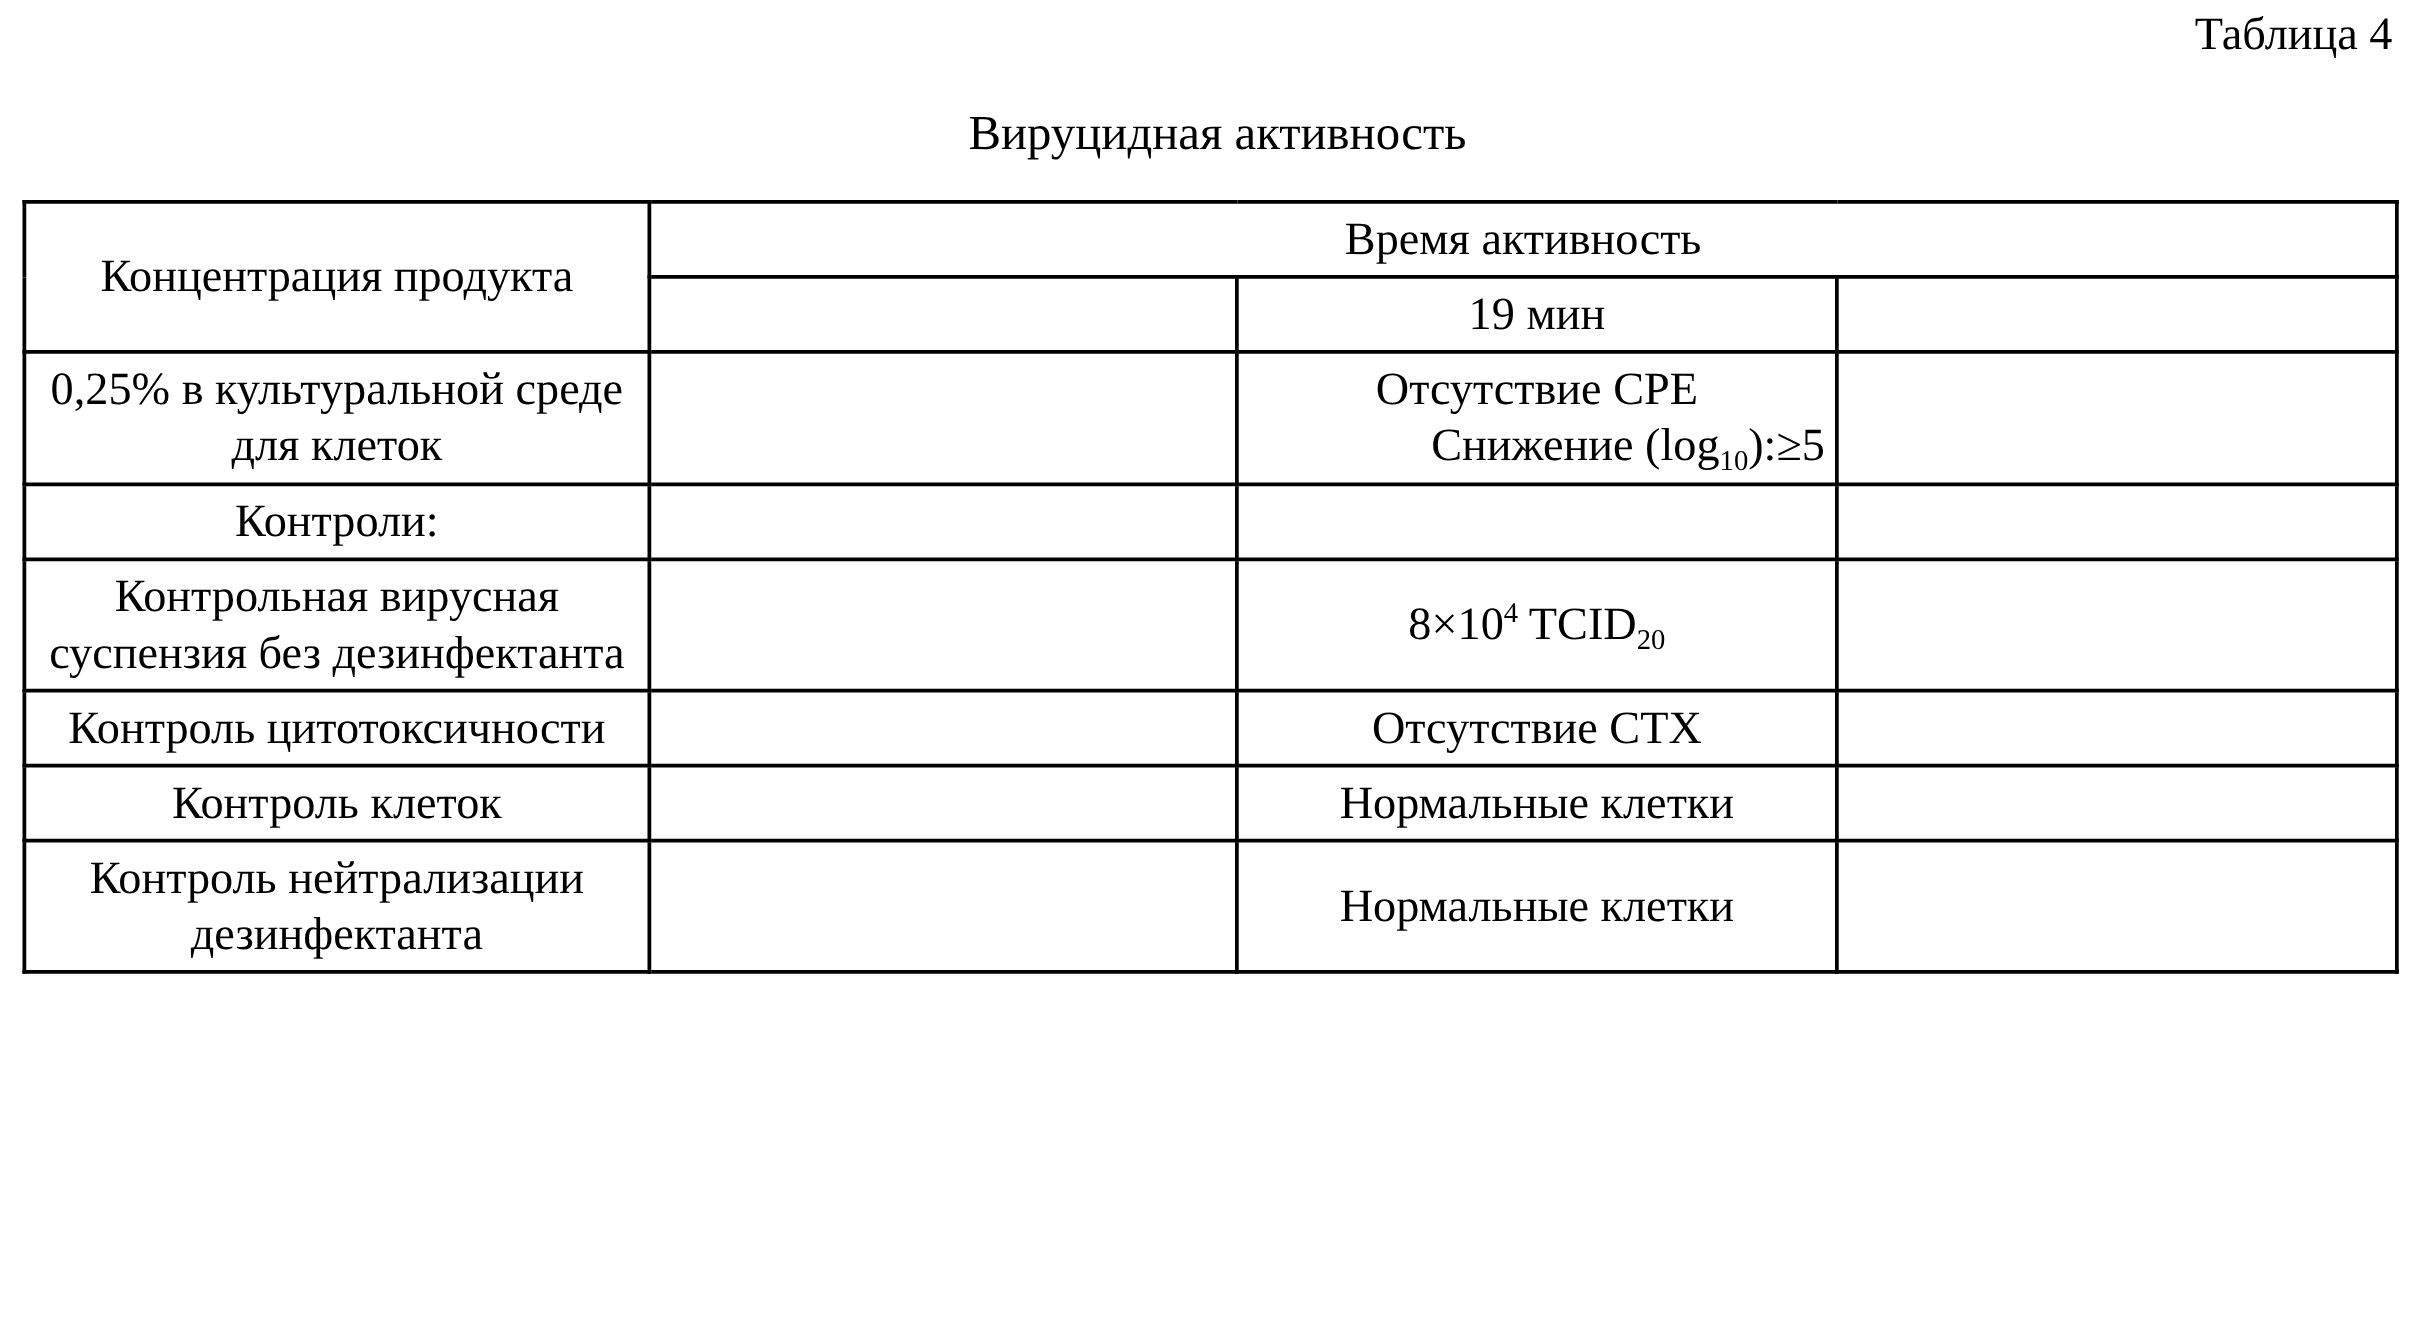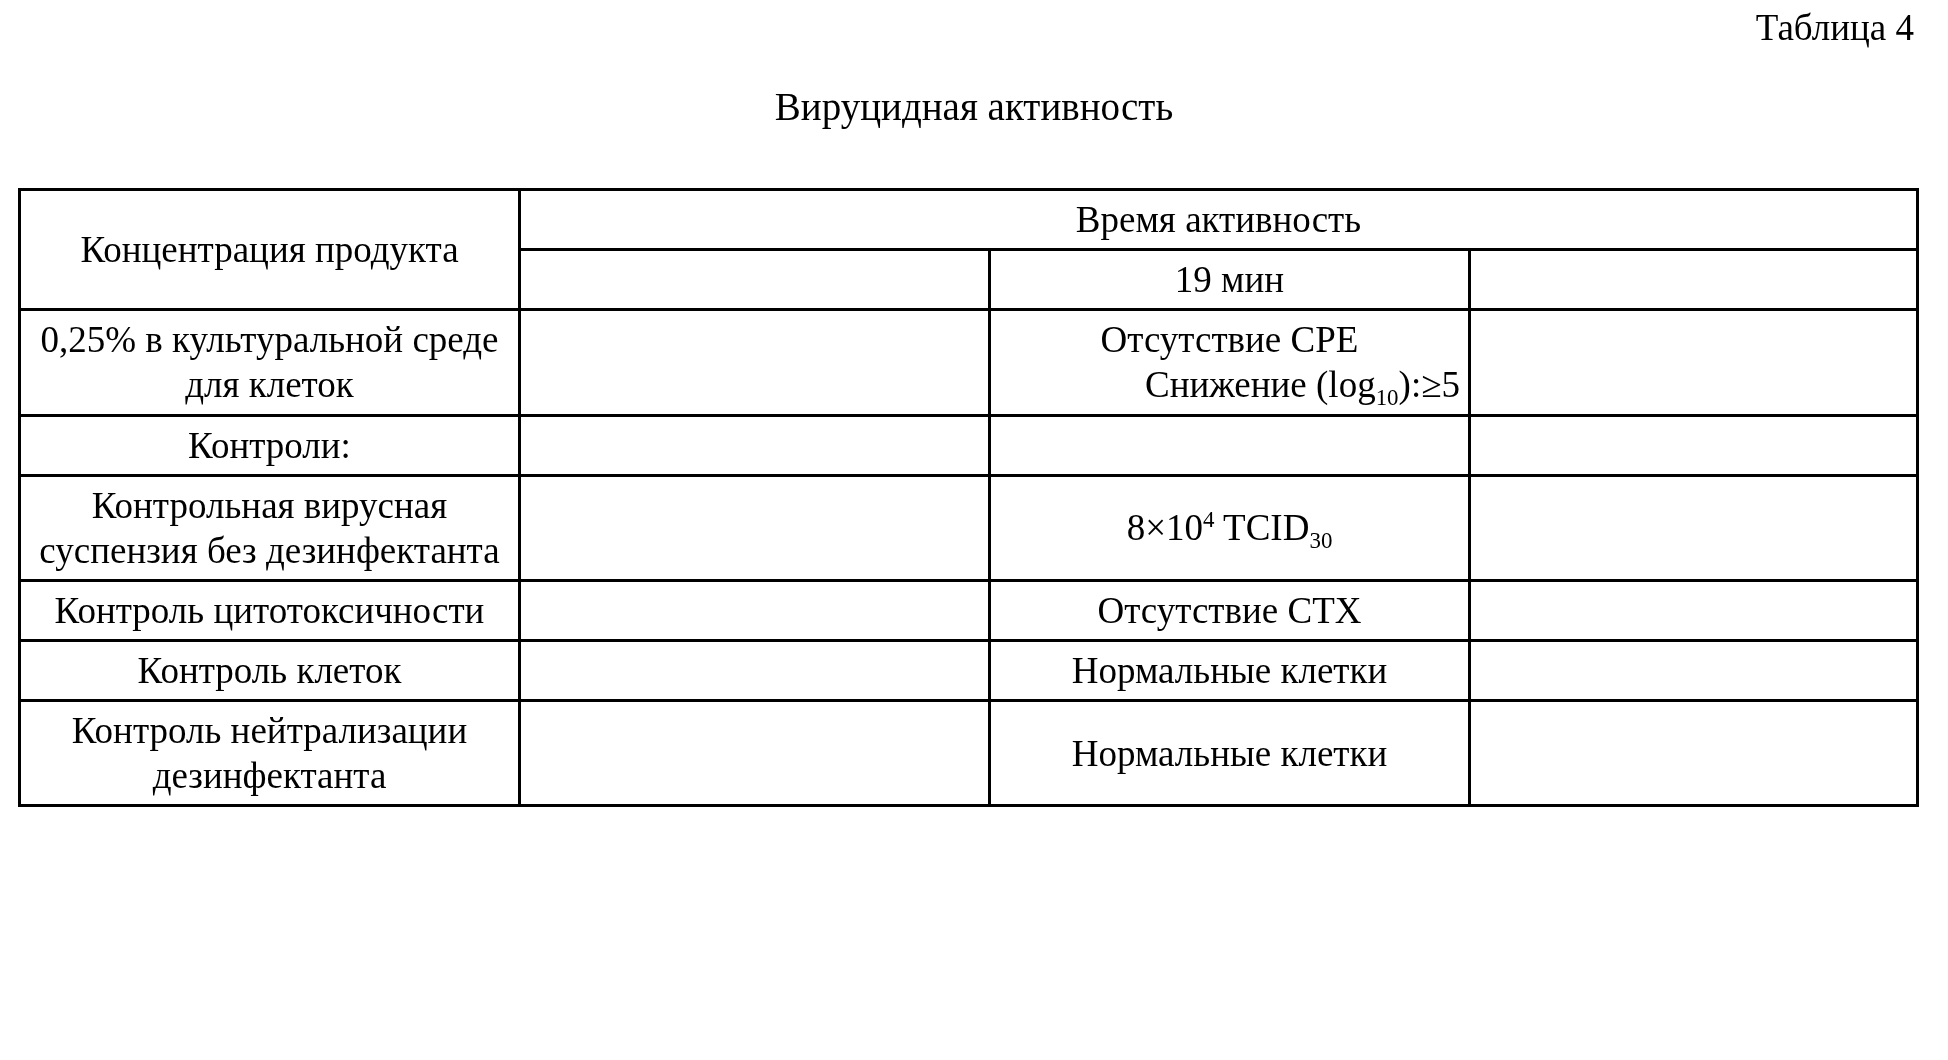--- a/index.html
+++ b/index.html
@@ -38,21 +38,20 @@
     font-size: 39px;
     line-height: 1.2;
   }
   table.main-table {
     position: absolute;
     top: 160px;
     left: 18px;
     width: 1898px;
     border-collapse: collapse;
     table-layout: fixed;
-    margin-top: 28px;
   }
   table.main-table td {
     border: 3px solid #000000;
     font-size: 37px;
     line-height: 1.22;
     text-align: center;
     vertical-align: middle;
     padding: 6px 8px;
   }
   .col-a { width: 500px; }
@@ -112,21 +111,21 @@
       <tr>
         <td>Контроли:</td>
         <td>&nbsp;</td>
         <td>&nbsp;</td>
         <td>&nbsp;</td>
       </tr>
 
       <tr>
         <td class="cell-pad-tall">Контрольная вирусная суспензия без дезинфектанта</td>
         <td>&nbsp;</td>
-        <td class="nowrap"><span>8×10</span><sup>4</sup><span> TCID</span><sub>30</sub></td>
+        <td class="nowrap"><span>8×10</span><sup>4</sup><span> TCID</span><sub>20</sub></td>
         <td>&nbsp;</td>
       </tr>
 
       <tr>
         <td>Контроль цитотоксичности</td>
         <td>&nbsp;</td>
         <td>Отсутствие СТХ</td>
         <td>&nbsp;</td>
       </tr>
 

